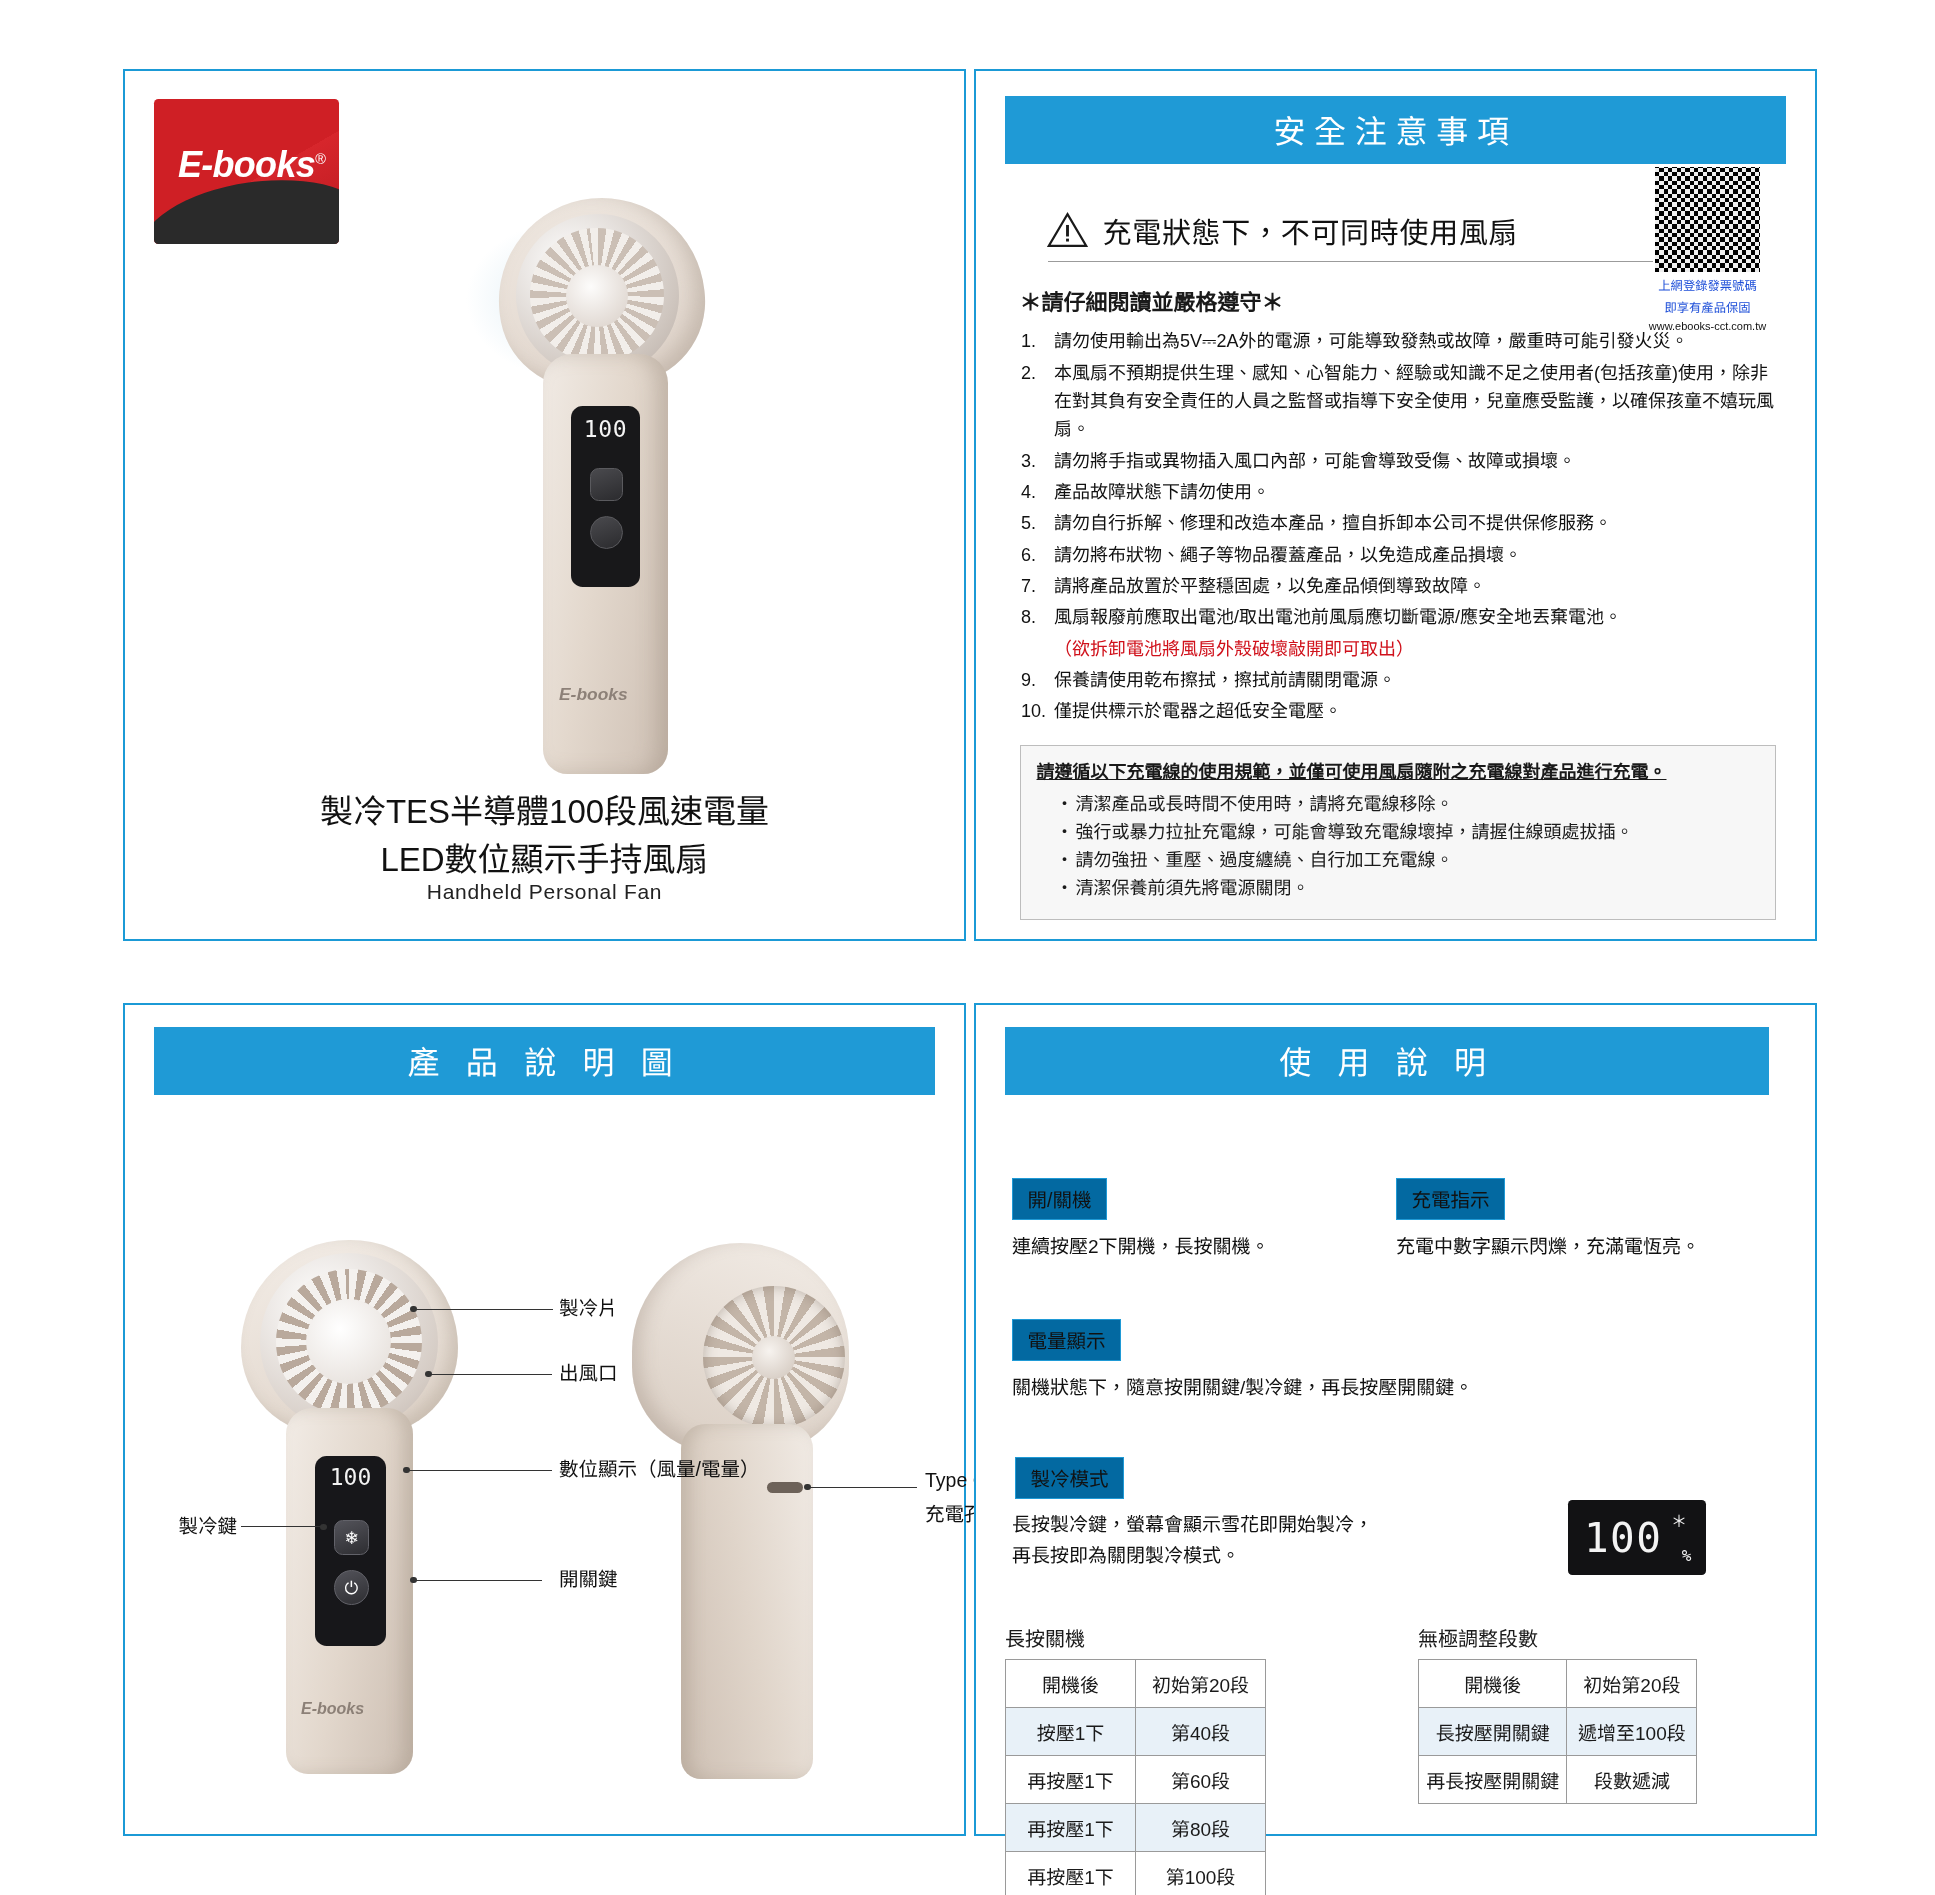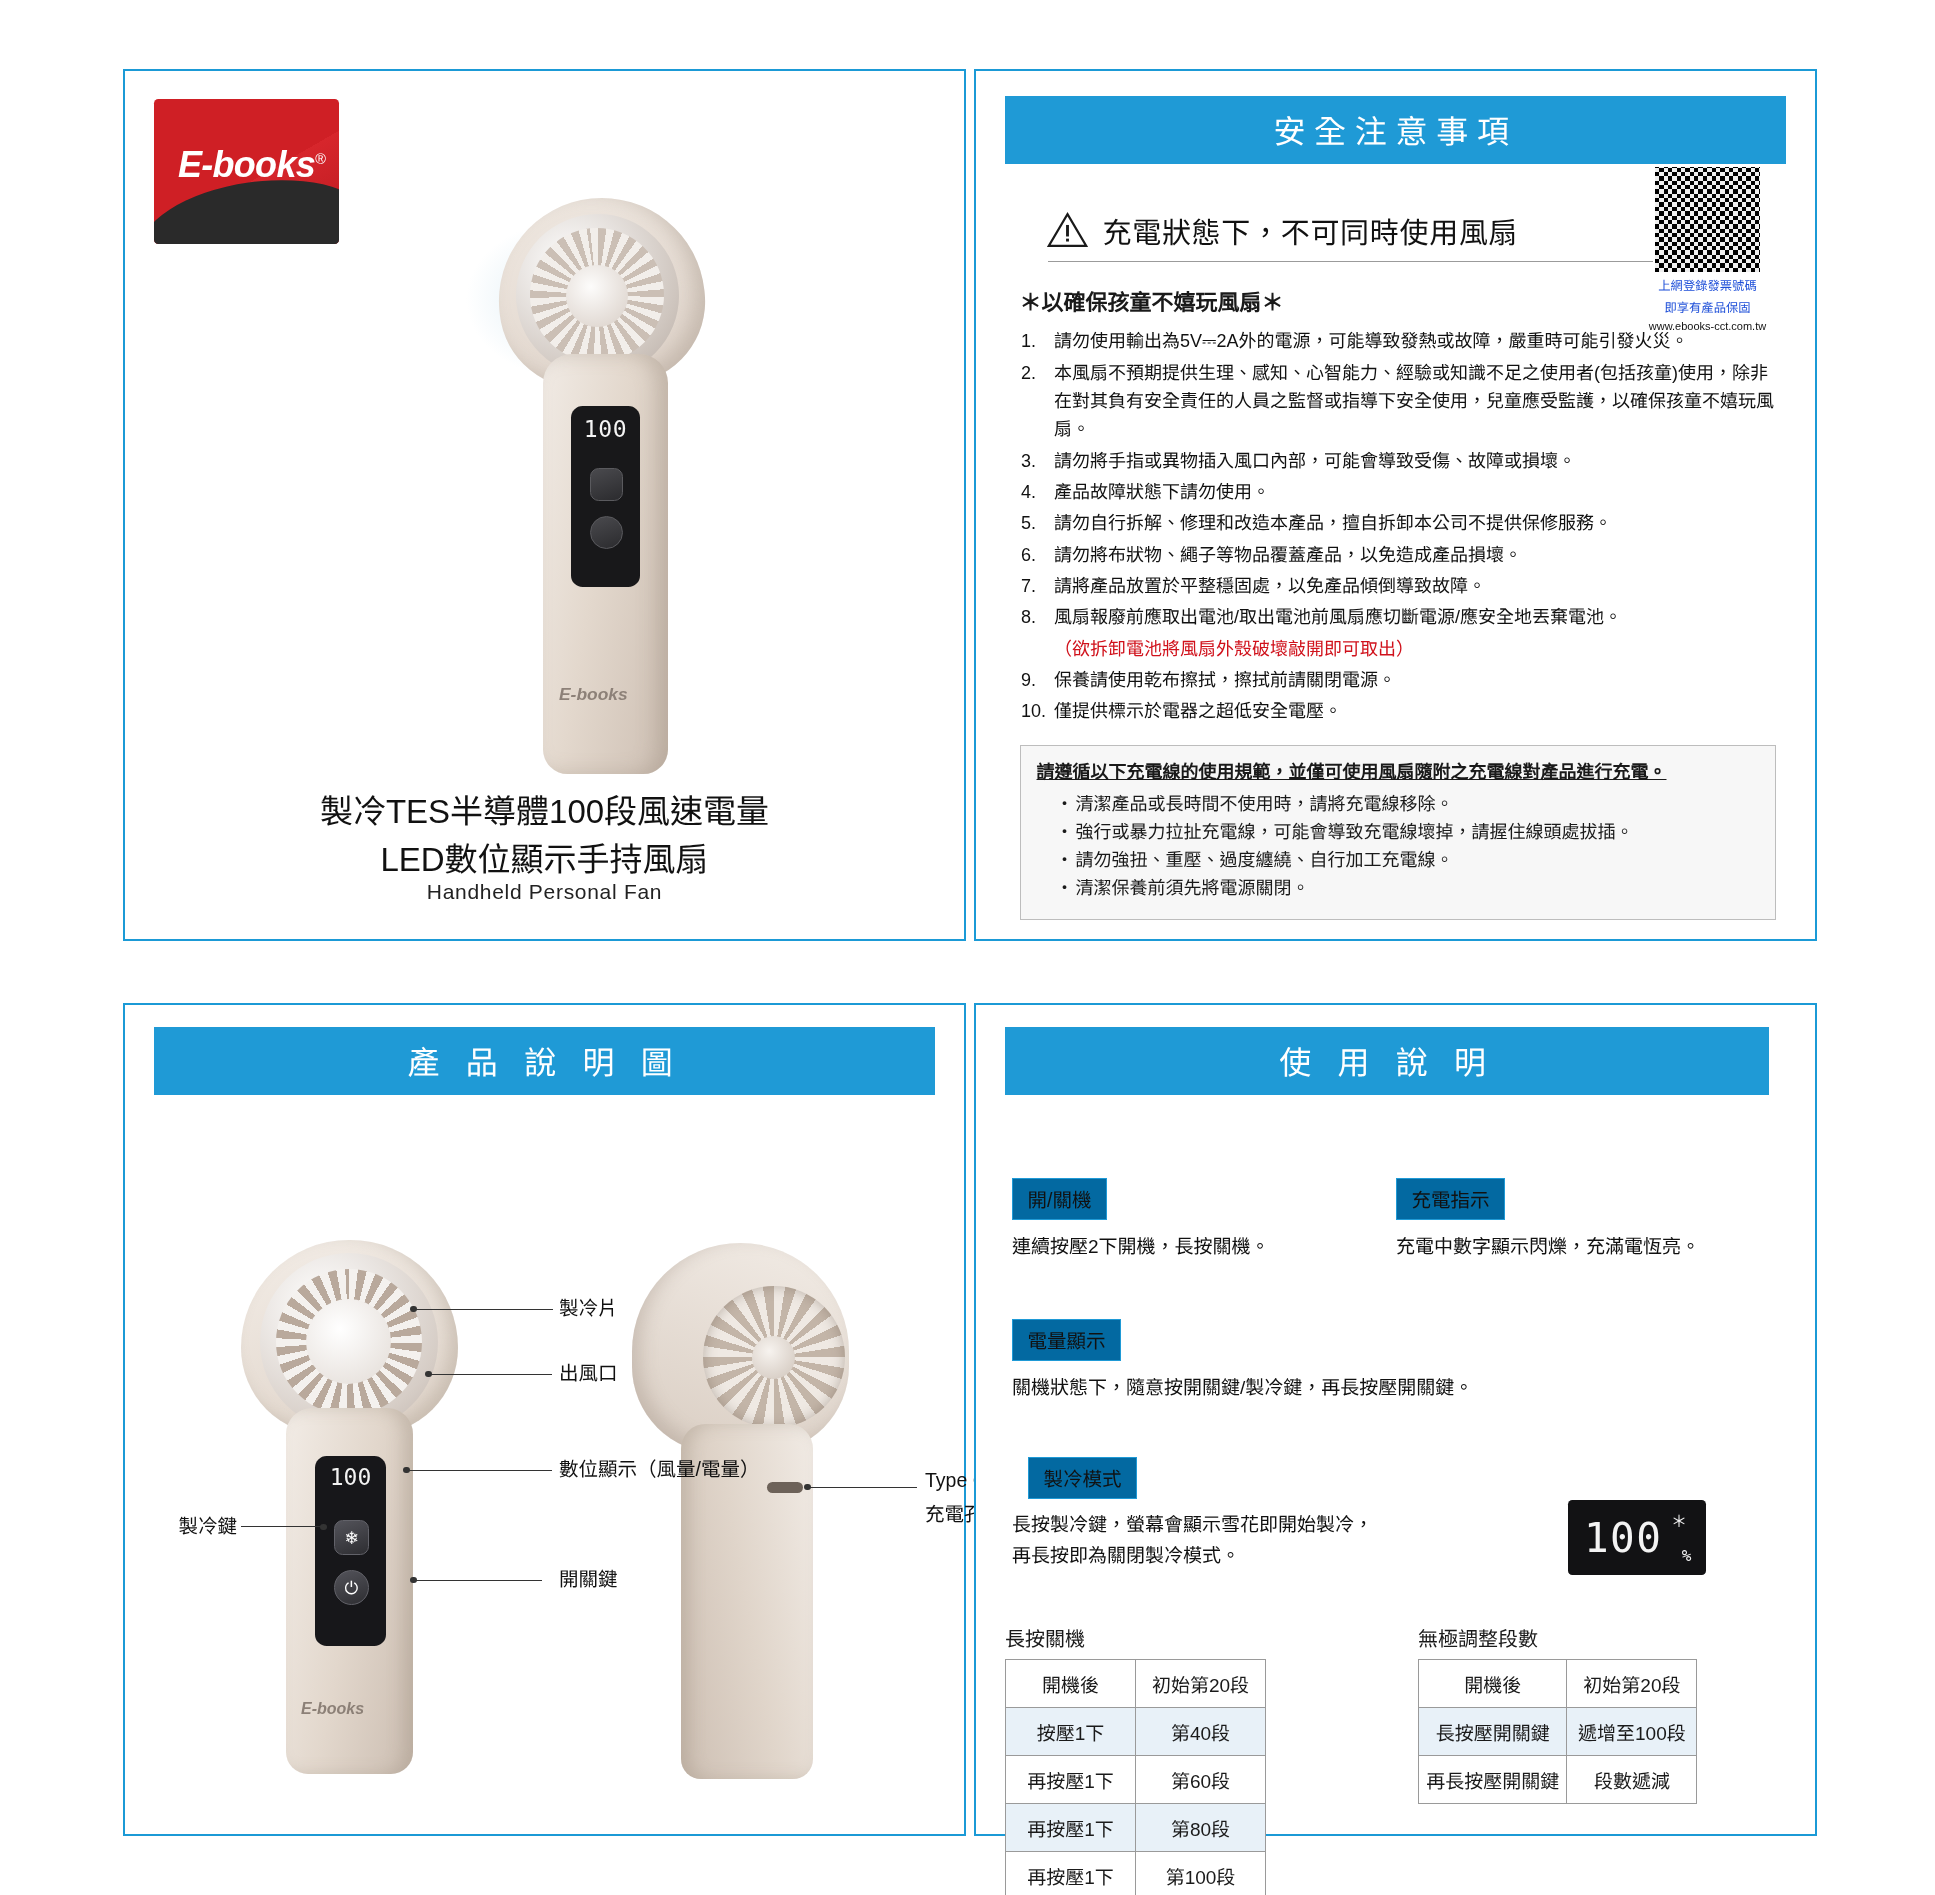--- a/index.html
+++ b/index.html
@@ -391,21 +391,21 @@
         <svg width="41" height="36" viewBox="0 0 56 50">
           <polygon points="28,3 54,47 2,47" fill="none" stroke="#1a1a1a" stroke-width="3"></polygon>
           <rect x="26" y="18" width="4" height="16" fill="#1a1a1a"></rect>
           <rect x="26" y="37" width="4" height="4" fill="#1a1a1a"></rect>
         </svg>
       </div>
       <div class="warn-text">充電狀態下，不可同時使用風扇</div>
     </div>
     <div class="warn-rule"></div>
 
-    <div class="read-strict">＊以確保孩童不嬉玩風扇＊</div>
+    <div class="read-strict">＊請仔細閱讀並嚴格遵守＊</div>
 
     <ol class="safety-list">
       <li><span class="num">1.</span><span>請勿使用輸出為5V⎓2A外的電源，可能導致發熱或故障，嚴重時可能引發火災。</span></li>
       <li><span class="num">2.</span><span>本風扇不預期提供生理、感知、心智能力、經驗或知識不足之使用者(包括孩童)使用，除非在對其負有安全責任的人員之監督或指導下安全使用，兒童應受監護，以確保孩童不嬉玩風扇。</span></li>
       <li><span class="num">3.</span><span>請勿將手指或異物插入風口內部，可能會導致受傷、故障或損壞。</span></li>
       <li><span class="num">4.</span><span>產品故障狀態下請勿使用。</span></li>
       <li><span class="num">5.</span><span>請勿自行拆解、修理和改造本產品，擅自拆卸本公司不提供保修服務。</span></li>
       <li><span class="num">6.</span><span>請勿將布狀物、繩子等物品覆蓋產品，以免造成產品損壞。</span></li>
       <li><span class="num">7.</span><span>請將產品放置於平整穩固處，以免產品傾倒導致故障。</span></li>
       <li><span class="num">8.</span><span>風扇報廢前應取出電池/取出電池前風扇應切斷電源/應安全地丟棄電池。</span></li>
@@ -497,21 +497,21 @@
     <div class="u-abs" style="left:420px; top:83px;">
       <span class="tagbox">充電指示</span>
     </div>
     <div class="u-abs u-text" style="left:420px; top:138px;">充電中數字顯示閃爍，充滿電恆亮。</div>
 
     <div class="u-abs" style="left:36px; top:224px;">
       <span class="tagbox">電量顯示</span>
     </div>
     <div class="u-abs u-text" style="left:36px; top:279px;">關機狀態下，隨意按開關鍵/製冷鍵，再長按壓開關鍵。</div>
 
-    <div class="u-abs" style="left:52px; top:362px;">
+    <div class="u-abs" style="left:39px; top:362px;">
       <span class="tagbox">製冷模式</span>
     </div>
     <div class="u-abs u-text" style="left:36px; top:416px;">長按製冷鍵，螢幕會顯示雪花即開始製冷，</div>
     <div class="u-abs u-text" style="left:36px; top:447px;">再長按即為關閉製冷模式。</div>
 
     <div class="led-chip" style="top:405px; right:109px;">
       <span class="star">＊</span>
       <span class="big">100</span>
       <span class="pct">%</span>
     </div>

